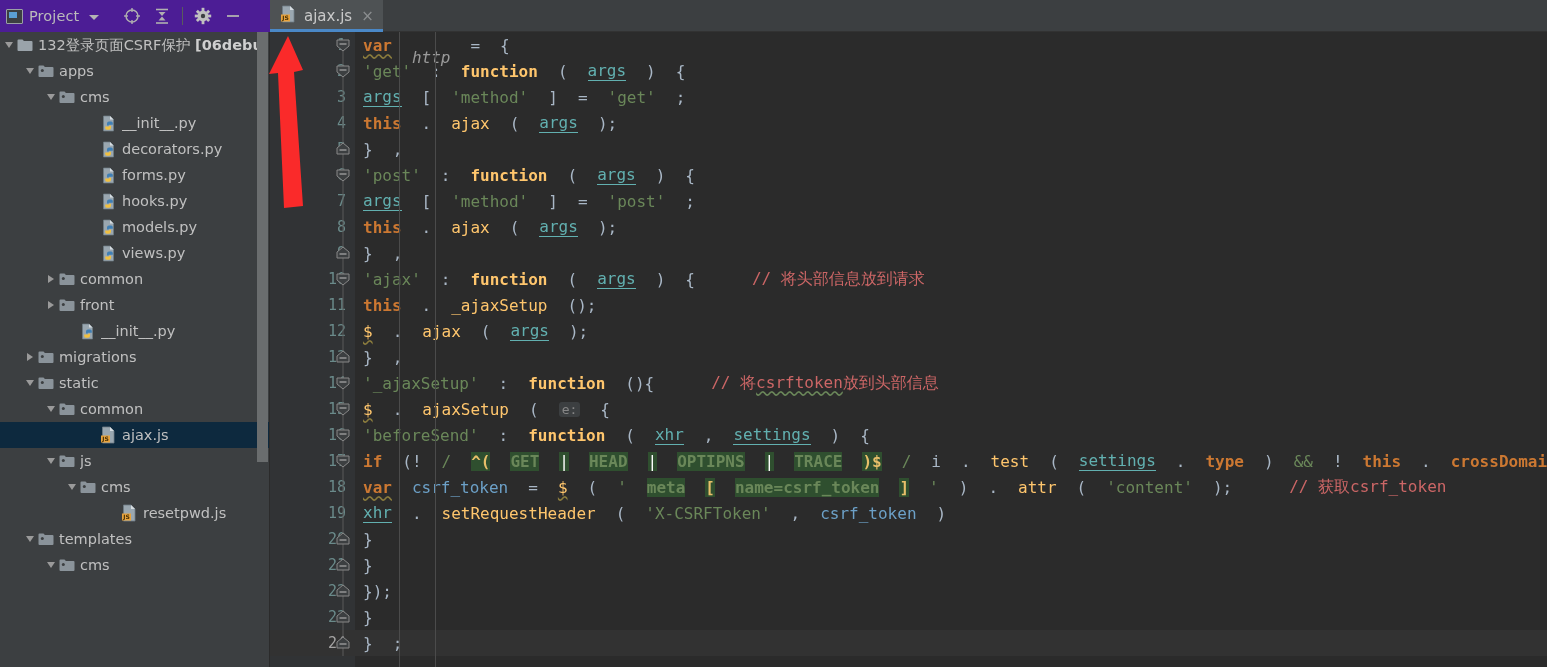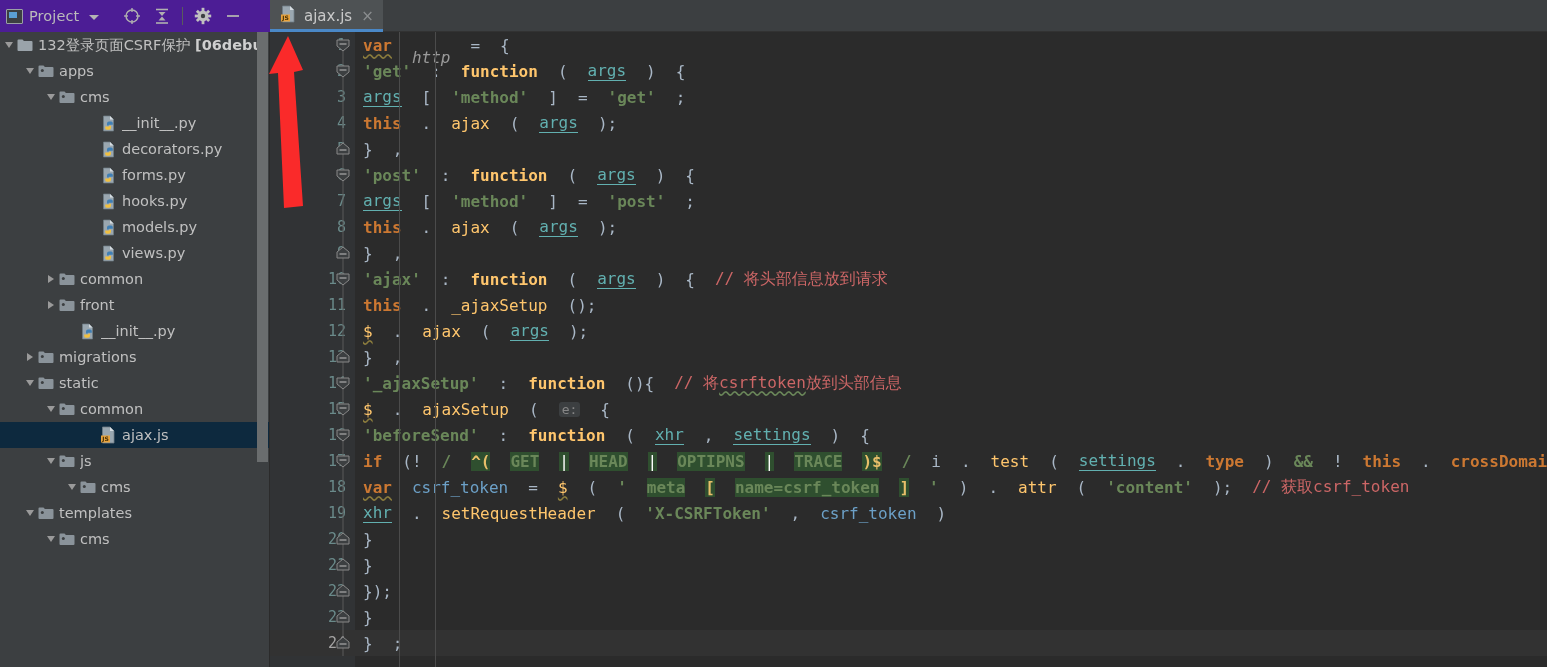--- a/index.html
+++ b/index.html
@@ -57,26 +57,26 @@
   .code{flex:1;position:relative;background:#2b2b2b;overflow:hidden;}
   .cline{height:26px;display:flex;align-items:center;white-space:pre;
          font-family:"DejaVu Sans Mono","Liberation Mono",monospace;font-size:16px;
          color:#a9b7c6;padding-left:8px;gap:20px;}
   .cline.cur{background:#323232;}
   .indent{position:absolute;top:0;bottom:0;width:1px;background:#4b4b4b;}
 
   
   .kw{color:#cc7832;font-weight:bold;}
   .ident{color:#a9b7c6;}
-  .str{color:#6a8759;font-weight:bold;}
+  .str{color:#6a8759;font-weight:normal;}
   .fn{color:#ffc66d;}
   .fnb{color:#ffc66d;font-weight:bold;}
   .punc{color:#a9b7c6;}
   .brace{color:#a9b7c6;}
-  .cmt{color:#cc6666;}
+  .cmt{color:#cc6666;margin-left:37px;}
   .param{color:#62b0b0;border-bottom:1px solid #62b0b0;}
   .local{color:#6ca0c7;}
   .rxg{color:#6a8759;font-weight:bold;background:#2f4f2f;}
   .rxo{color:#e8bf6a;font-weight:bold;background:#2f4f2f;}
   .rxw{color:#ffffff;background:#2f4f2f;}
   .http-it{color:#9a9a9a;font-style:italic;margin-top:24px;}
   .inlay{color:#868686;background:#3c3f41;border-radius:3px;padding:0 3px;font-size:13px;}
   .sq{ text-decoration: underline wavy #8a7b3c; text-underline-offset:3px;}
   .sq2{ text-decoration: underline wavy #6a8759; text-underline-offset:3px;}
 
@@ -389,20 +389,33 @@
           <div class="tw">
             <span class="tri-d"></span>
           </div>
           <div class="ic">
             <svg width="16" height="14" viewBox="0 0 16 14">
               <path d="M0.5 2.5 a1 1 0 0 1 1-1 h4 l1.4 1.6 h7.6 a1 1 0 0 1 1 1 v8 a1 1 0 0 1 -1 1 h-13 a1 1 0 0 1 -1 -1 z" fill="#8a939a"></path>
               <circle cx="4.3" cy="6.6" r="1.5" fill="#3c3f41"></circle>
             </svg>
           </div>
           <div class="lbl">cms</div>
+        </div>
+        <div class="row">
+          <div style="width: 107px; flex: 0 0 107px;"></div>
+          <div class="tw"></div>
+          <div class="ic">
+            <svg width="17" height="18" viewBox="0 0 17 18">
+              <path d="M2.5 1 h7.5 l4 4 v12 h-11.5 z" fill="#9aa7b0" stroke="#6f7c85" stroke-width="0.8"></path>
+              <path d="M10 1 v4 h4 z" fill="#d7dde1"></path>
+              <rect x="1" y="9.5" width="9" height="7" fill="#e8a33d"></rect>
+              <text x="5.5" y="15.2" font-size="6" font-family="DejaVu Sans, sans-serif" font-weight="bold" fill="#4a3205" text-anchor="middle">JS</text>
+            </svg>
+          </div>
+          <div class="lbl">resetpwd.js</div>
         </div>
         <div class="row">
           <div style="width: 23px; flex: 0 0 23px;"></div>
           <div class="tw">
             <span class="tri-d"></span>
           </div>
           <div class="ic">
             <svg width="16" height="14" viewBox="0 0 16 14">
               <path d="M0.5 2.5 a1 1 0 0 1 1-1 h4 l1.4 1.6 h7.6 a1 1 0 0 1 1 1 v8 a1 1 0 0 1 -1 1 h-13 a1 1 0 0 1 -1 -1 z" fill="#8a939a"></path>
               <circle cx="4.3" cy="6.6" r="1.5" fill="#3c3f41"></circle>

